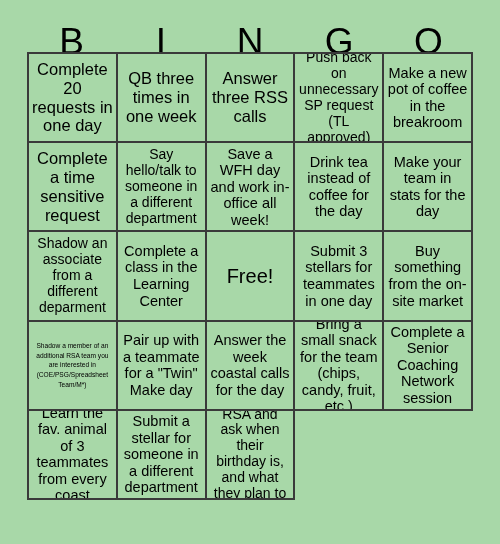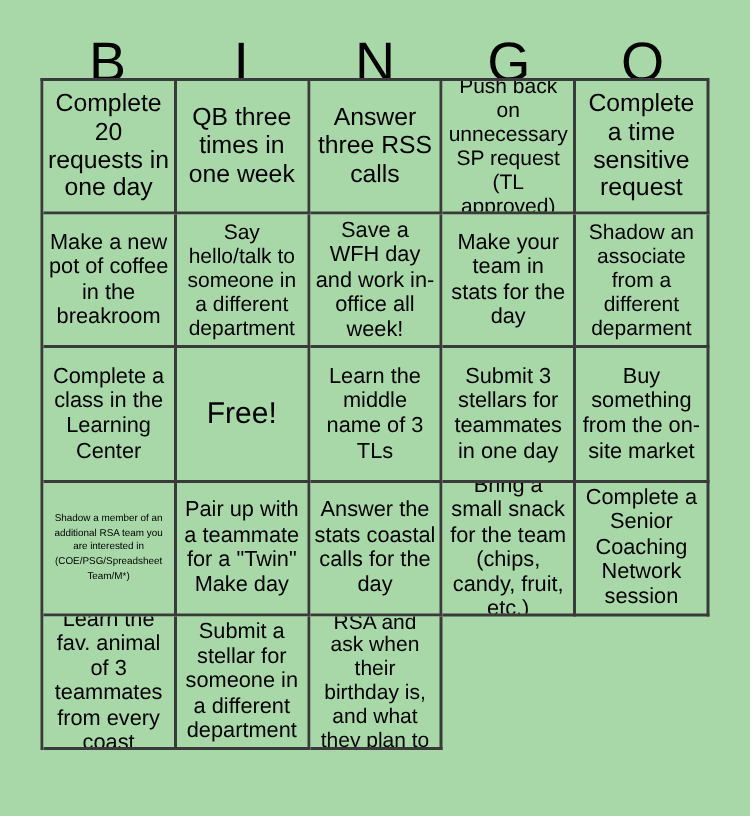--- a/index.html
+++ b/index.html
@@ -107,61 +107,61 @@
       </div>
       <div class="bingo-cell size-lg">
         <span class="cell-text">QB three times in one week</span>
       </div>
       <div class="bingo-cell size-lg">
         <span class="cell-text">Answer three RSS calls</span>
       </div>
       <div class="bingo-cell size-sm">
         <span class="cell-text">Push back on unnecessary SP request (TL approved)</span>
       </div>
+      <div class="bingo-cell size-md">
+        <span class="cell-text">Make a new pot of coffee in the breakroom</span>
+      </div>
       <div class="bingo-cell size-lg">
         <span class="cell-text">Complete a time sensitive request</span>
-      </div>
-      <div class="bingo-cell size-md">
-        <span class="cell-text">Make a new pot of coffee in the breakroom</span>
       </div>
       <div class="bingo-cell size-sm">
         <span class="cell-text">Say hello/talk to someone in a different department</span>
       </div>
       <div class="bingo-cell size-md">
         <span class="cell-text">Save a WFH day and work in-office all week!</span>
+      </div>
+      <div class="bingo-cell size-md">
+        <span class="cell-text">Drink tea instead of coffee for the day</span>
       </div>
       <div class="bingo-cell size-md">
         <span class="cell-text">Make your team in stats for the day</span>
       </div>
       <div class="bingo-cell size-sm">
         <span class="cell-text">Shadow an associate from a different deparment</span>
       </div>
       <div class="bingo-cell size-md">
         <span class="cell-text">Complete a class in the Learning Center</span>
       </div>
       <div class="bingo-cell size-free">
         <span class="cell-text">Free!</span>
       </div>
       <div class="bingo-cell size-md">
-        <span class="cell-text">Learn the middle name of 3 TLs</span>
-      </div>
-      <div class="bingo-cell size-md">
         <span class="cell-text">Submit 3 stellars for teammates in one day</span>
       </div>
       <div class="bingo-cell size-md">
         <span class="cell-text">Buy something from the on-site market</span>
       </div>
       <div class="bingo-cell size-xs">
         <span class="cell-text">Shadow a member of an additional RSA team you are interested in (COE/PSG/Spreadsheet Team/M*)</span>
       </div>
       <div class="bingo-cell size-md">
         <span class="cell-text">Pair up with a teammate for a "Twin" Make day</span>
       </div>
       <div class="bingo-cell size-md">
-        <span class="cell-text">Answer the stats coastal calls for the day</span>
+        <span class="cell-text">Answer the week coastal calls for the day</span>
       </div>
       <div class="bingo-cell size-md">
         <span class="cell-text">Bring a small snack for the team (chips, candy, fruit, etc.)</span>
       </div>
       <div class="bingo-cell size-md">
         <span class="cell-text">Complete a Senior Coaching Network session</span>
       </div>
       <div class="bingo-cell size-md">
         <span class="cell-text">Learn the fav. animal of 3 teammates from every coast</span>
       </div>

